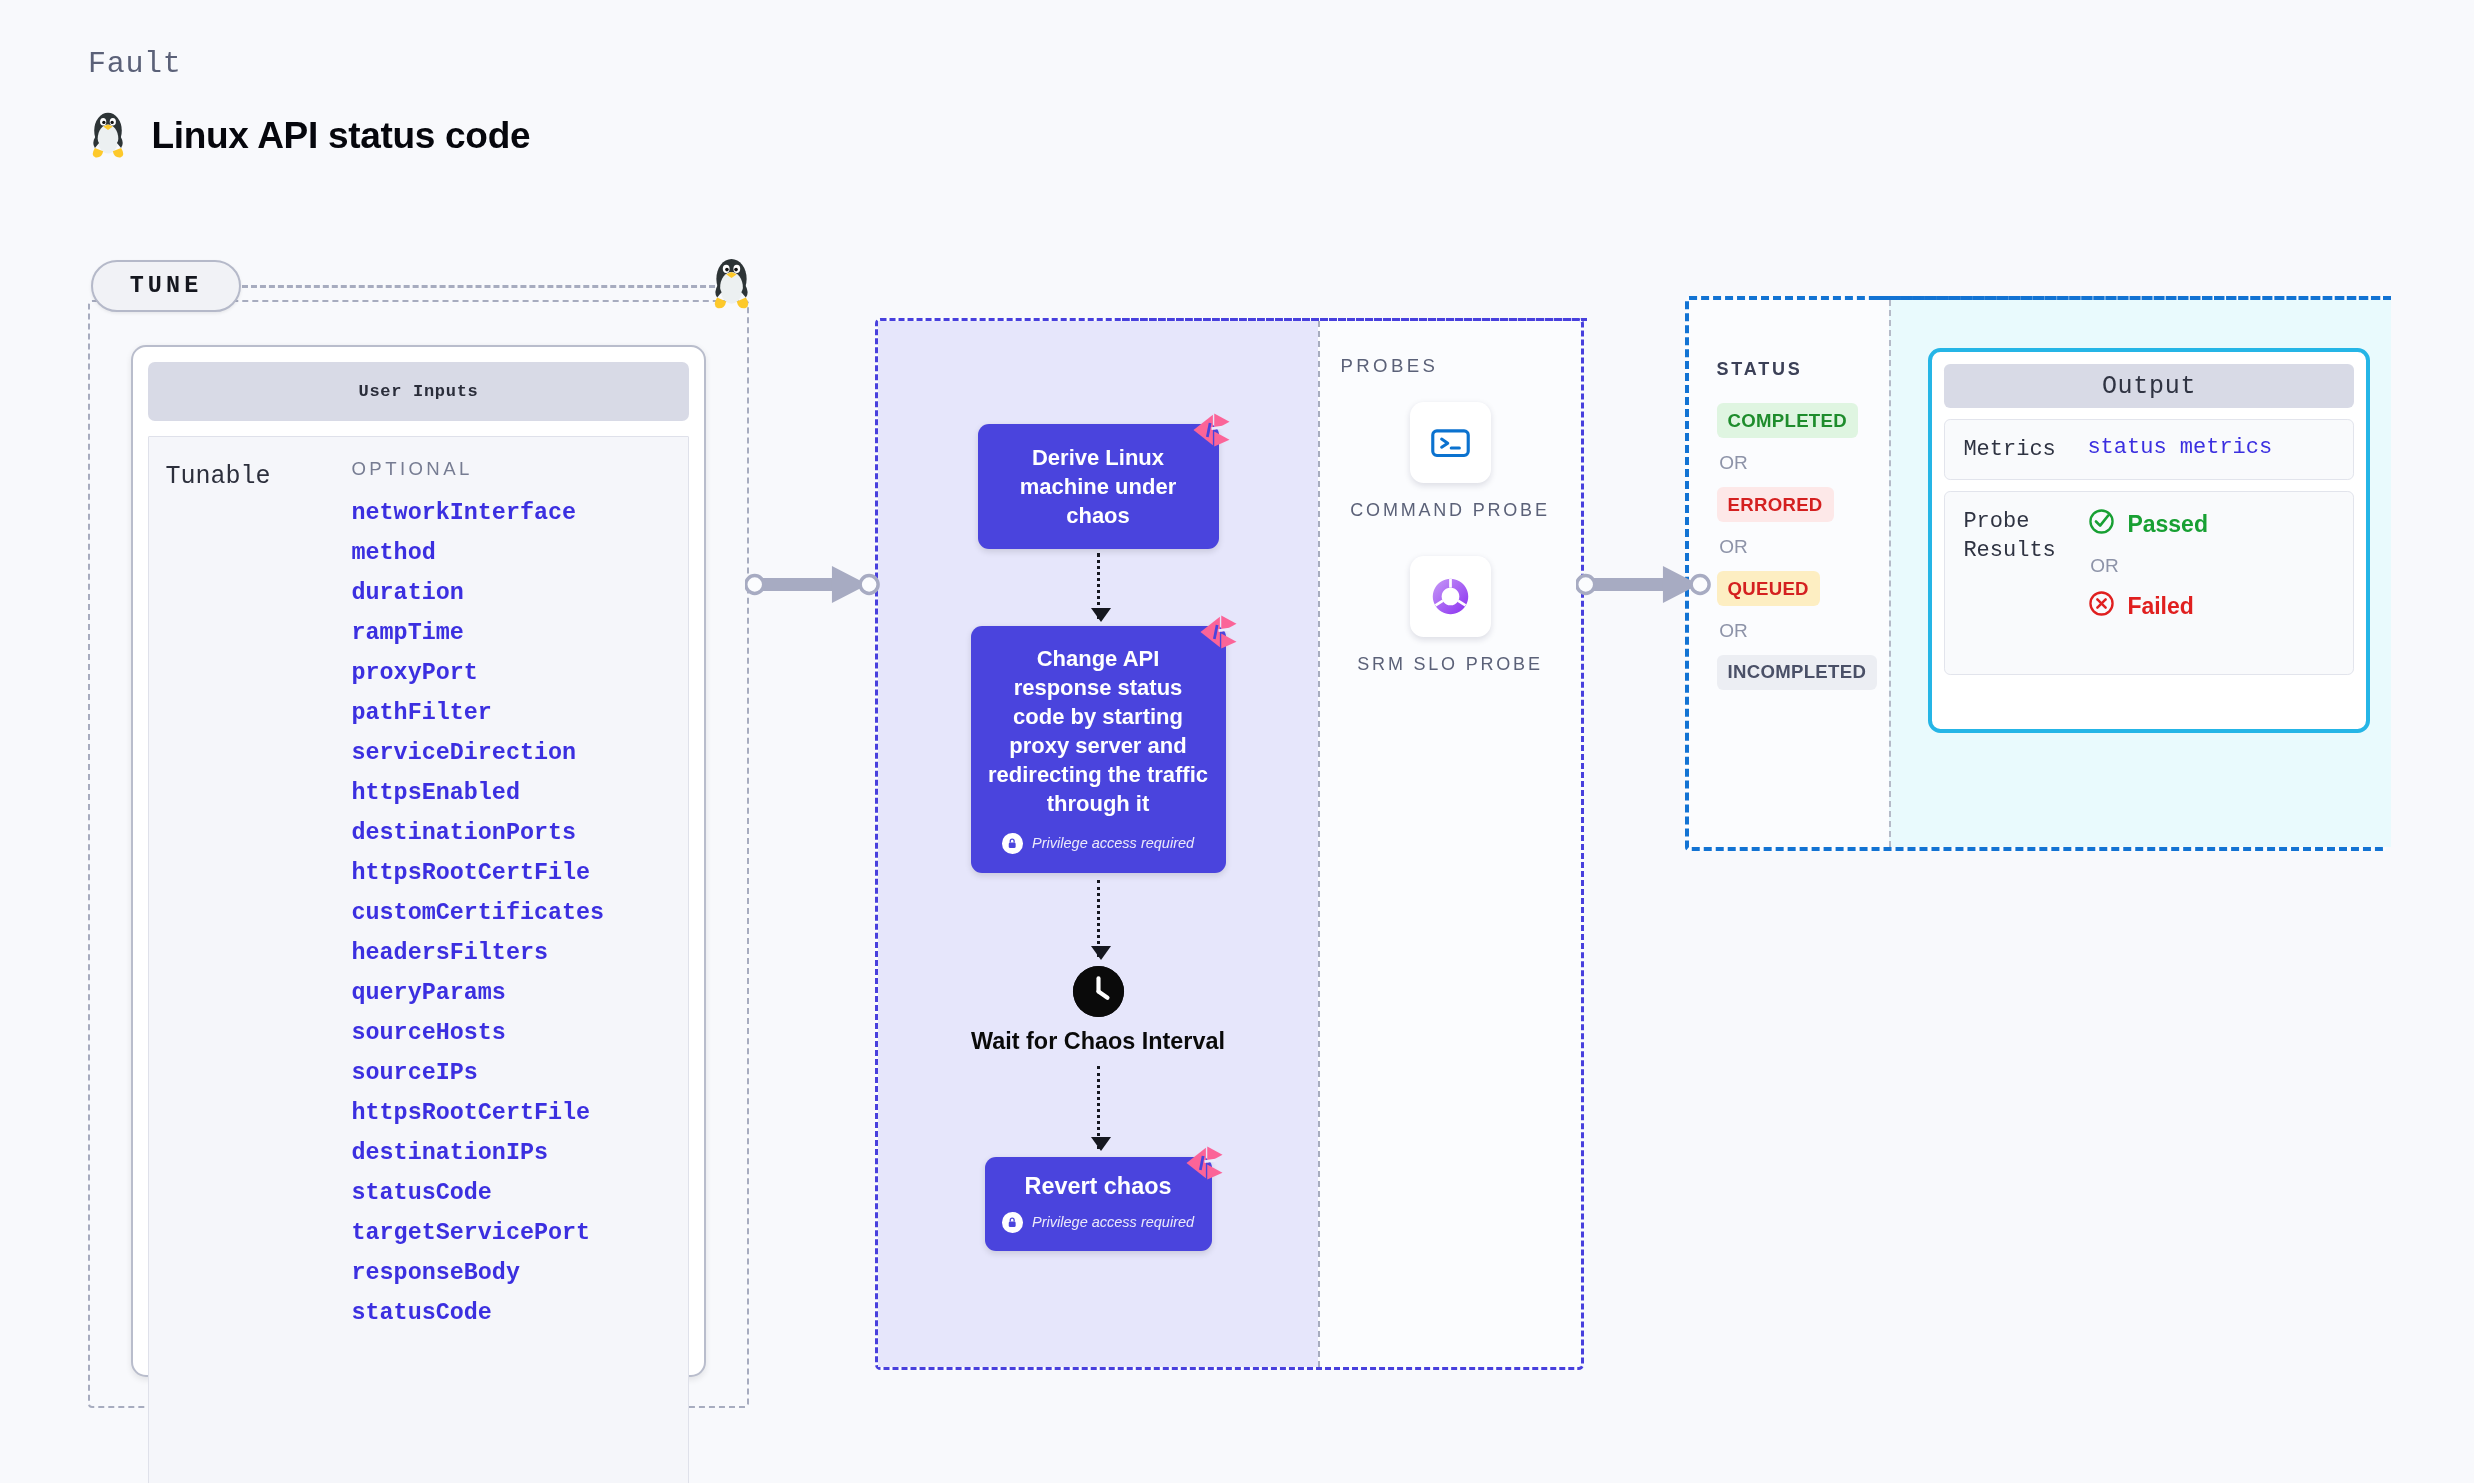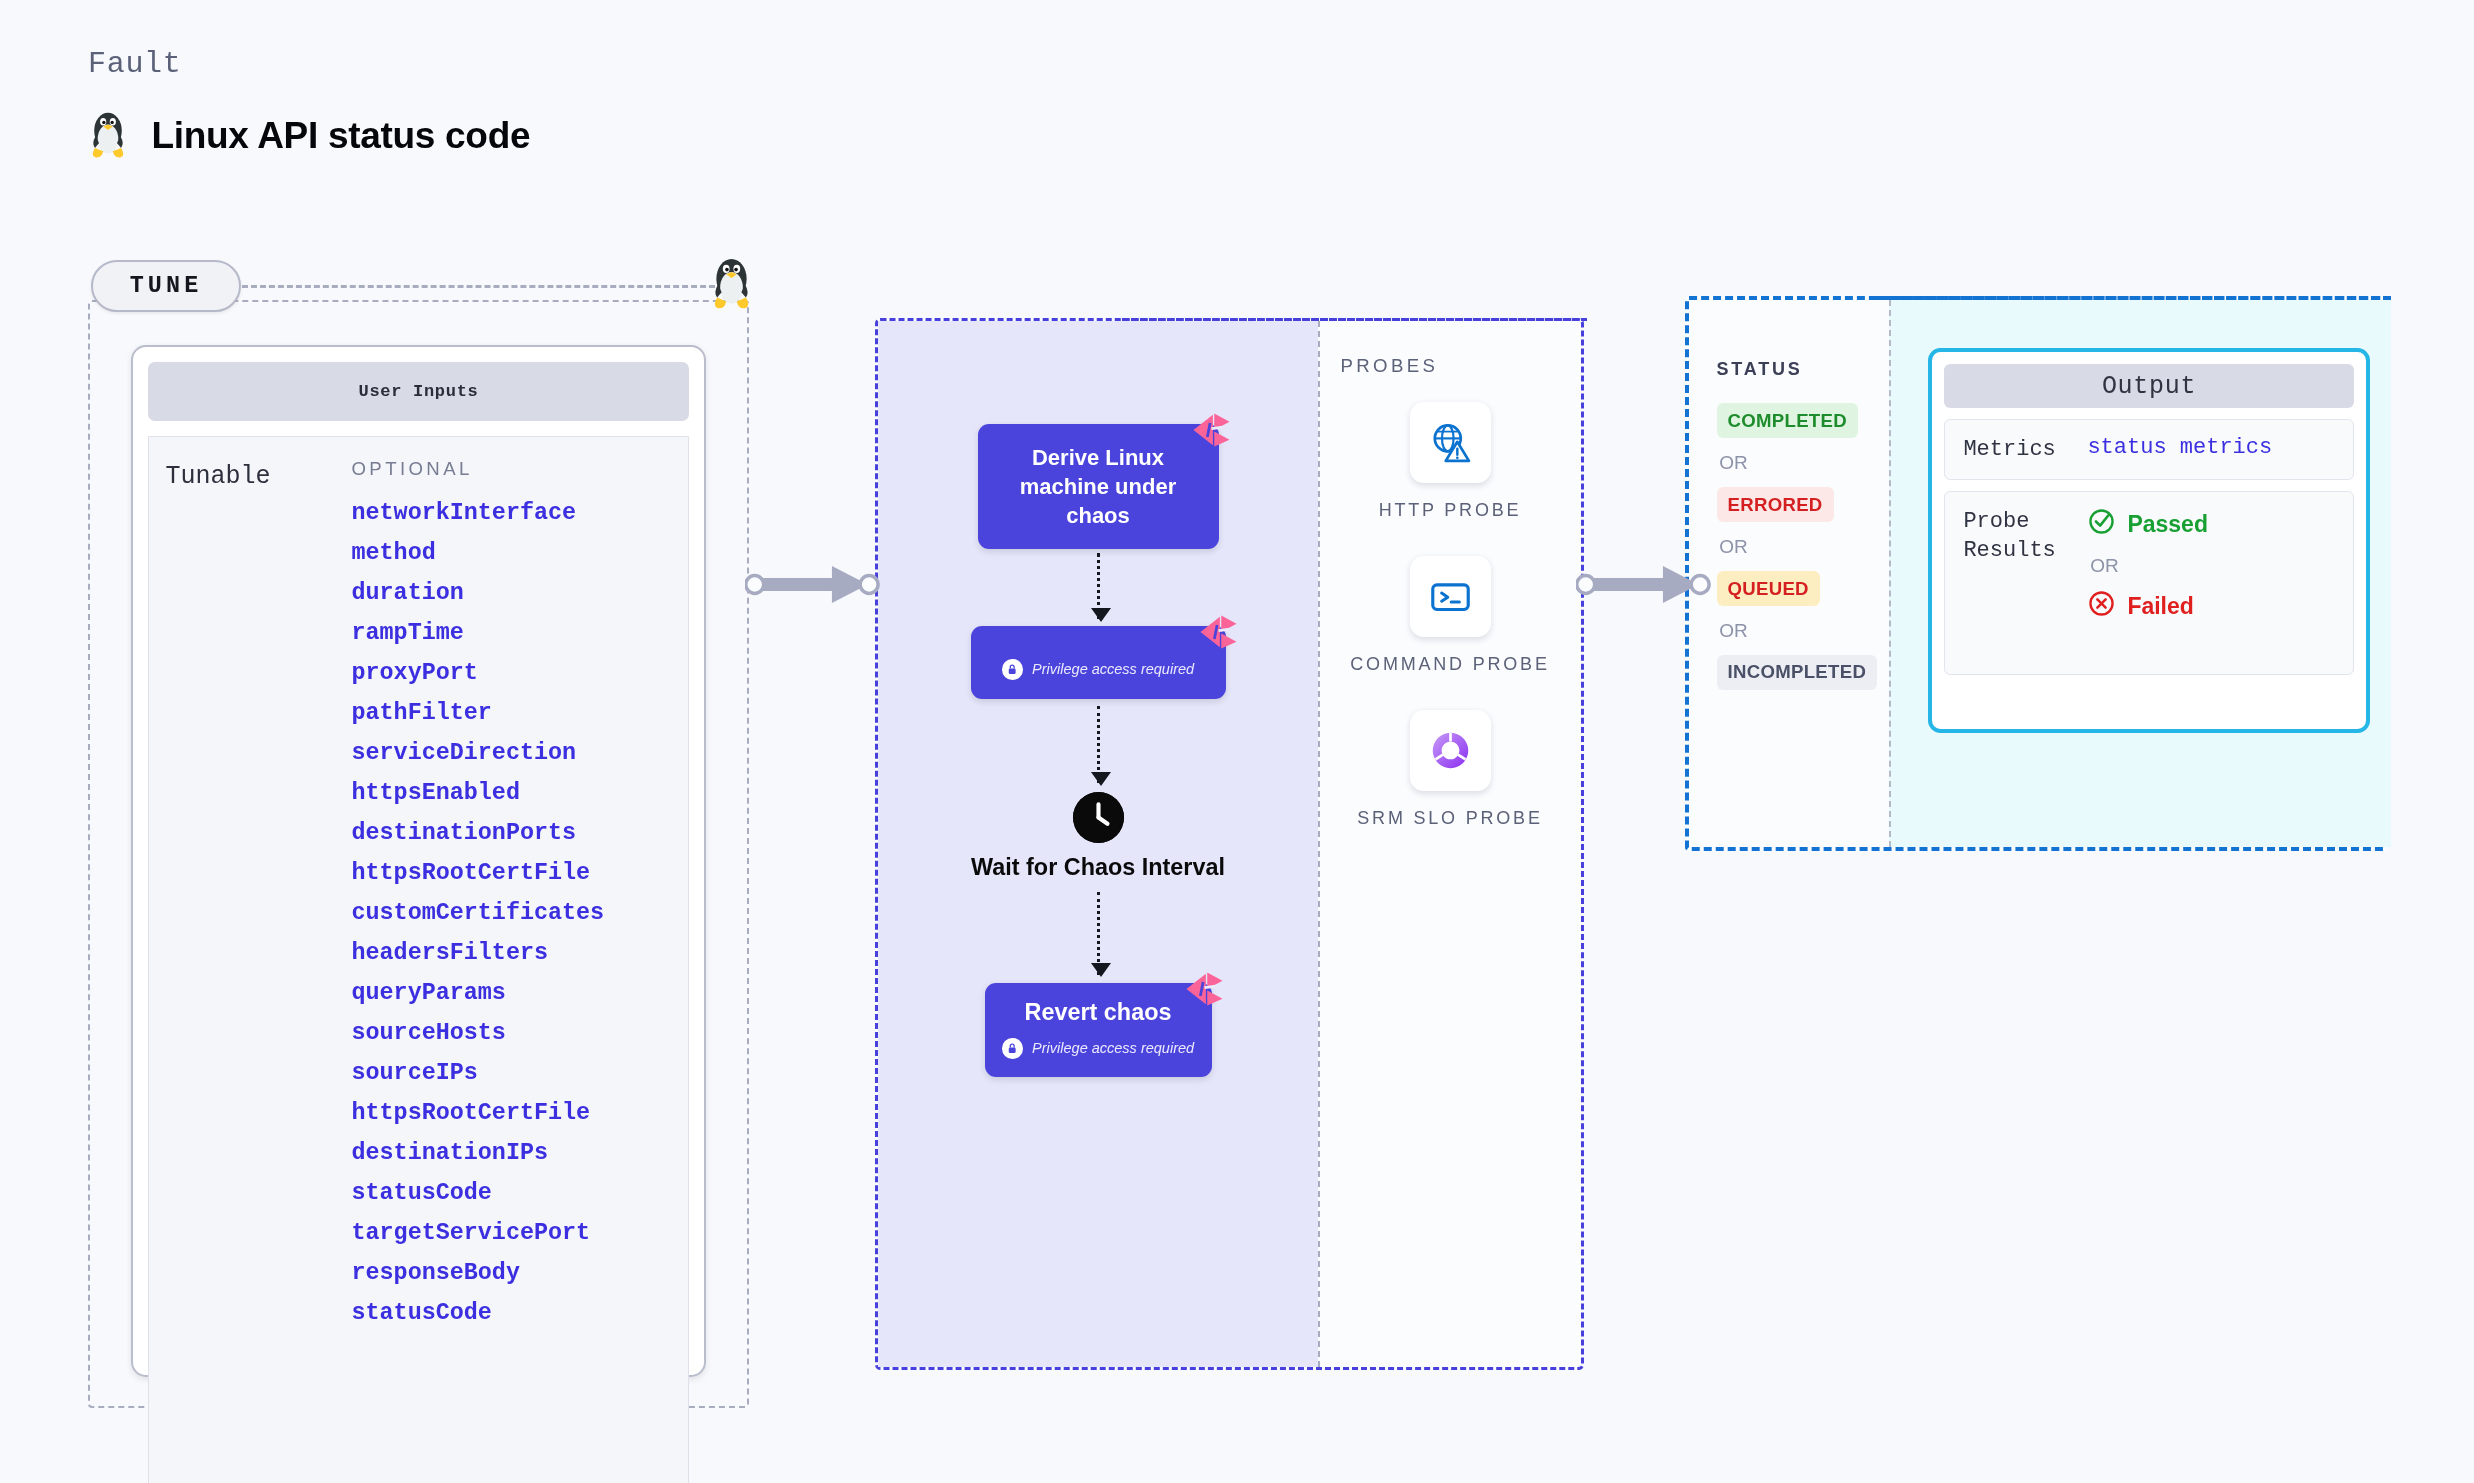--- a/index.html
+++ b/index.html
@@ -339,20 +339,21 @@
     <div class="chaos-box" style="width:255px; padding:18px 15px 15px; font-size:22px; line-height:29px; margin-top:6.9px;">
       <span class="ribbon">
         <svg width="39" height="36" viewBox="0 0 56 52">
           <polygon points="2,26 30,4 30,48" fill="#fb6498"></polygon>
           <polygon points="32,2 54,14 32,26" fill="#fb6498"></polygon>
           <polygon points="32,28 54,40 32,50" fill="#fb6498"></polygon>
           <path d="M22 36 L26 16" stroke="#4a44dd" stroke-width="4" fill="none"></path>
           <path d="M28 24 L44 22" stroke="#eaeafb" stroke-width="4" fill="none"></path>
         </svg>
       </span>
+      <span>Change API response status code by starting proxy server and redirecting the traffic through it</span>
       <div class="privilege">
         <span class="lock-icon">
           <svg width="12.4" height="12.4" viewBox="0 0 18 18">
             <rect x="4" y="8" width="10" height="8" rx="2" fill="#4a44dd"></rect>
             <path d="M6.2 8 V6 a2.8 2.8 0 0 1 5.6 0 V8" stroke="#4a44dd" stroke-width="1.9" fill="none"></path>
           </svg>
         </span>
         <span>Privilege access required</span>
       </div>
     </div>
@@ -389,34 +390,20 @@
           </svg>
         </span>
         <span>Privilege access required</span>
       </div>
     </div>
   </div>
 
   <div id="probes-col">
     <div id="probes-title">PROBES</div>
 
-    <div class="probe">
-      <div class="probe-tile">
-        <svg width="45" height="45" viewBox="0 0 66 66">
-          <circle cx="29" cy="27" r="19" fill="none" stroke="#0b72cf" stroke-width="4"></circle>
-          <ellipse cx="29" cy="27" rx="8.5" ry="19" fill="none" stroke="#0b72cf" stroke-width="3.2"></ellipse>
-          <line x1="10" y1="27" x2="48" y2="27" stroke="#0b72cf" stroke-width="3.2"></line>
-          <line x1="13" y1="17" x2="45" y2="17" stroke="#0b72cf" stroke-width="2.6"></line>
-          <polygon points="43,32 60,60 26,60" fill="#fff" stroke="#0b72cf" stroke-width="4" stroke-linejoin="round"></polygon>
-          <line x1="43" y1="42" x2="43" y2="51" stroke="#0b72cf" stroke-width="3.6" stroke-linecap="round"></line>
-          <circle cx="43" cy="55.5" r="2" fill="#0b72cf"></circle>
-        </svg>
-      </div>
-      <div class="probe-name">HTTP PROBE</div>
-    </div>
 
     <div class="probe">
       <div class="probe-tile">
         <svg width="45" height="45" viewBox="0 0 66 66">
           <rect x="7" y="16" width="52" height="36" rx="6" fill="none" stroke="#0b72cf" stroke-width="4.6"></rect>
           <polyline points="20,28 29,34 20,40" fill="none" stroke="#0b72cf" stroke-width="4.4" stroke-linecap="round" stroke-linejoin="round"></polyline>
           <line x1="34" y1="41" x2="46" y2="41" stroke="#0b72cf" stroke-width="4.4" stroke-linecap="round"></line>
         </svg>
       </div>
       <div class="probe-name">COMMAND PROBE</div>

